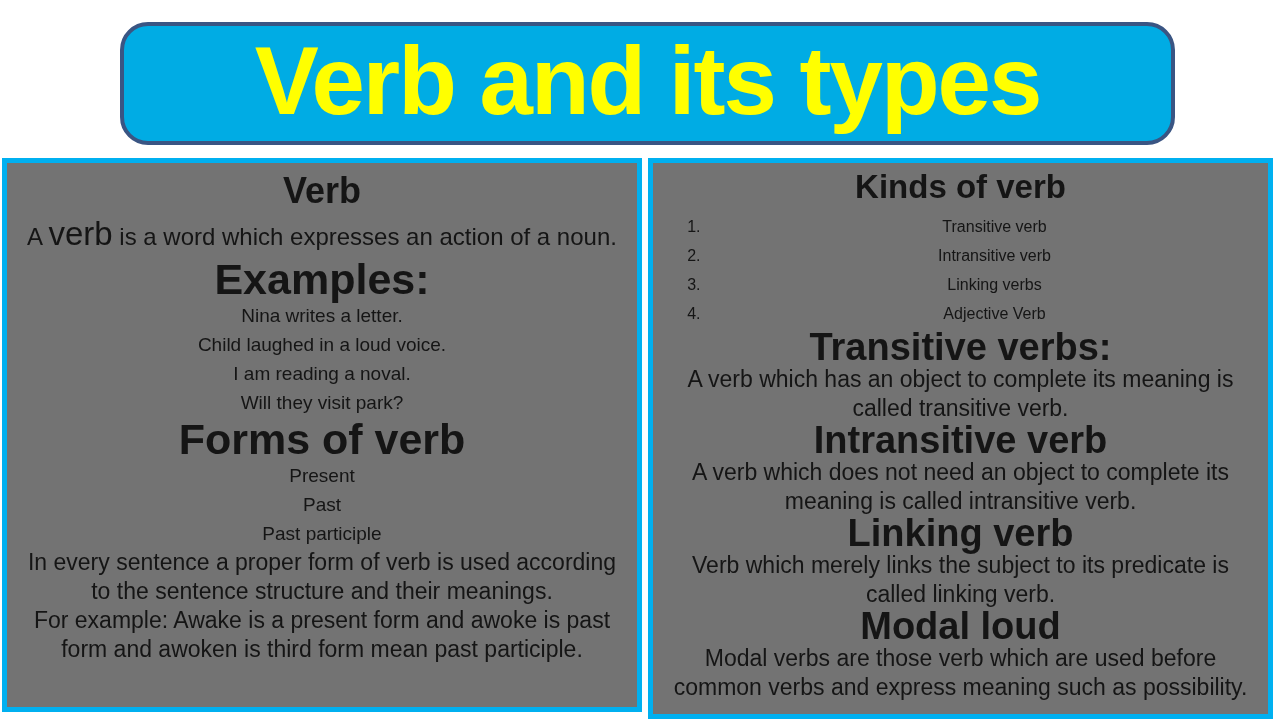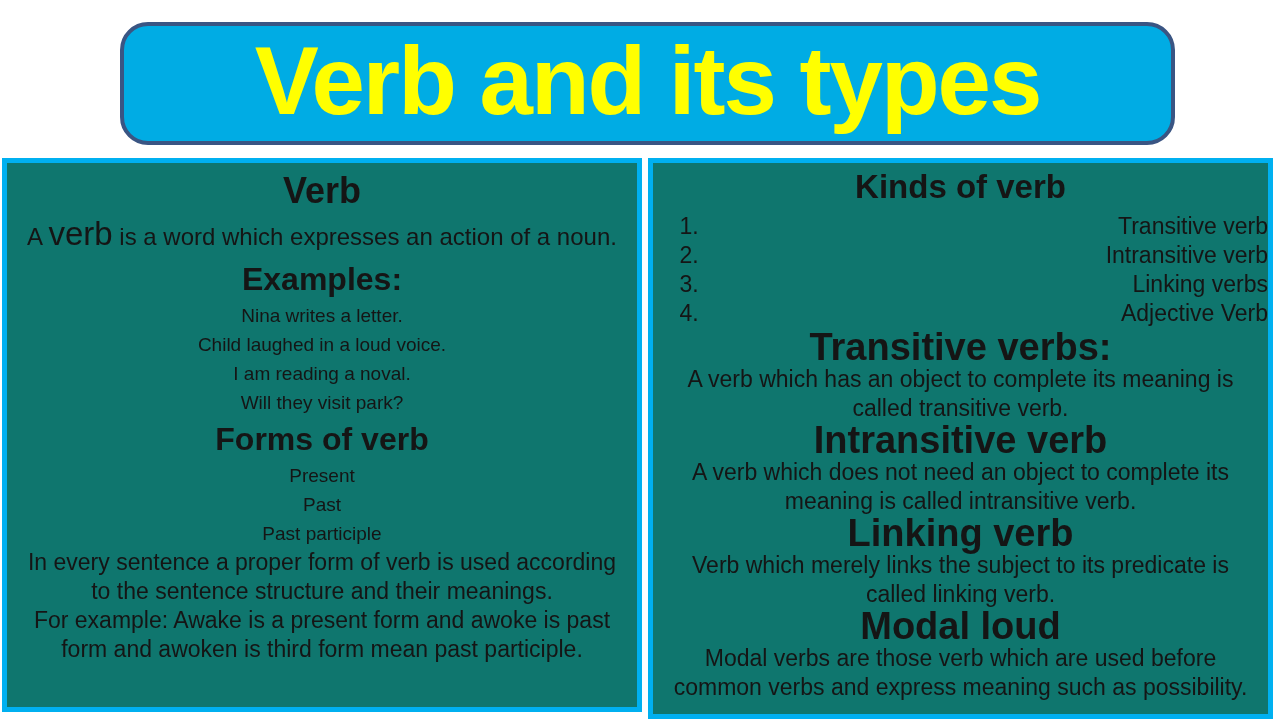--- a/index.html
+++ b/index.html
@@ -33,41 +33,41 @@
     font-size:96px;
     font-weight:bold;
     letter-spacing:-2px;
     line-height:1;
     white-space:nowrap;
     padding-bottom:6px;
   }
   
   .panel{
     position:absolute;
-    background:#0f766e;
+    background:#737373;
     border:5px solid var(--panel_border);
     text-align:center;
   }
   .panel-left{
     left:2px; top:158px;
     width:640px; height:554px;
     padding-top:5px;
   }
   .panel-right{
     left:648px; top:158px;
     width:625px; height:561px;
     padding-top:2px;
   }
   .h-xl{
     font-size:36px;
     font-weight:bold;
     line-height:46px;
   }
   .h-lg{
-    font-size:32px;
+    font-size:43px;
     font-weight:bold;
     line-height:44px;
   }
   .h-md{
     font-size:38px;
     font-weight:bold;
     line-height:35px;
   }
   .body-text{
     font-size:19px;
@@ -81,22 +81,22 @@
   .definition .big-word{
     font-size:33px;
   }
   .para{
     font-size:23px;
     line-height:29px;
     padding:0 10px;
   }
   
   .kinds-list{
-    text-align:right;
-    font-size:23px;
+    text-align:center;
+    font-size:16px;
     line-height:29px;
     margin:3px 0 2px 0;
     padding-left:52px;
     list-style-position:outside;
   }
   .kinds-list li{
     padding-left:16px;
   }
 </style>
 </head>

